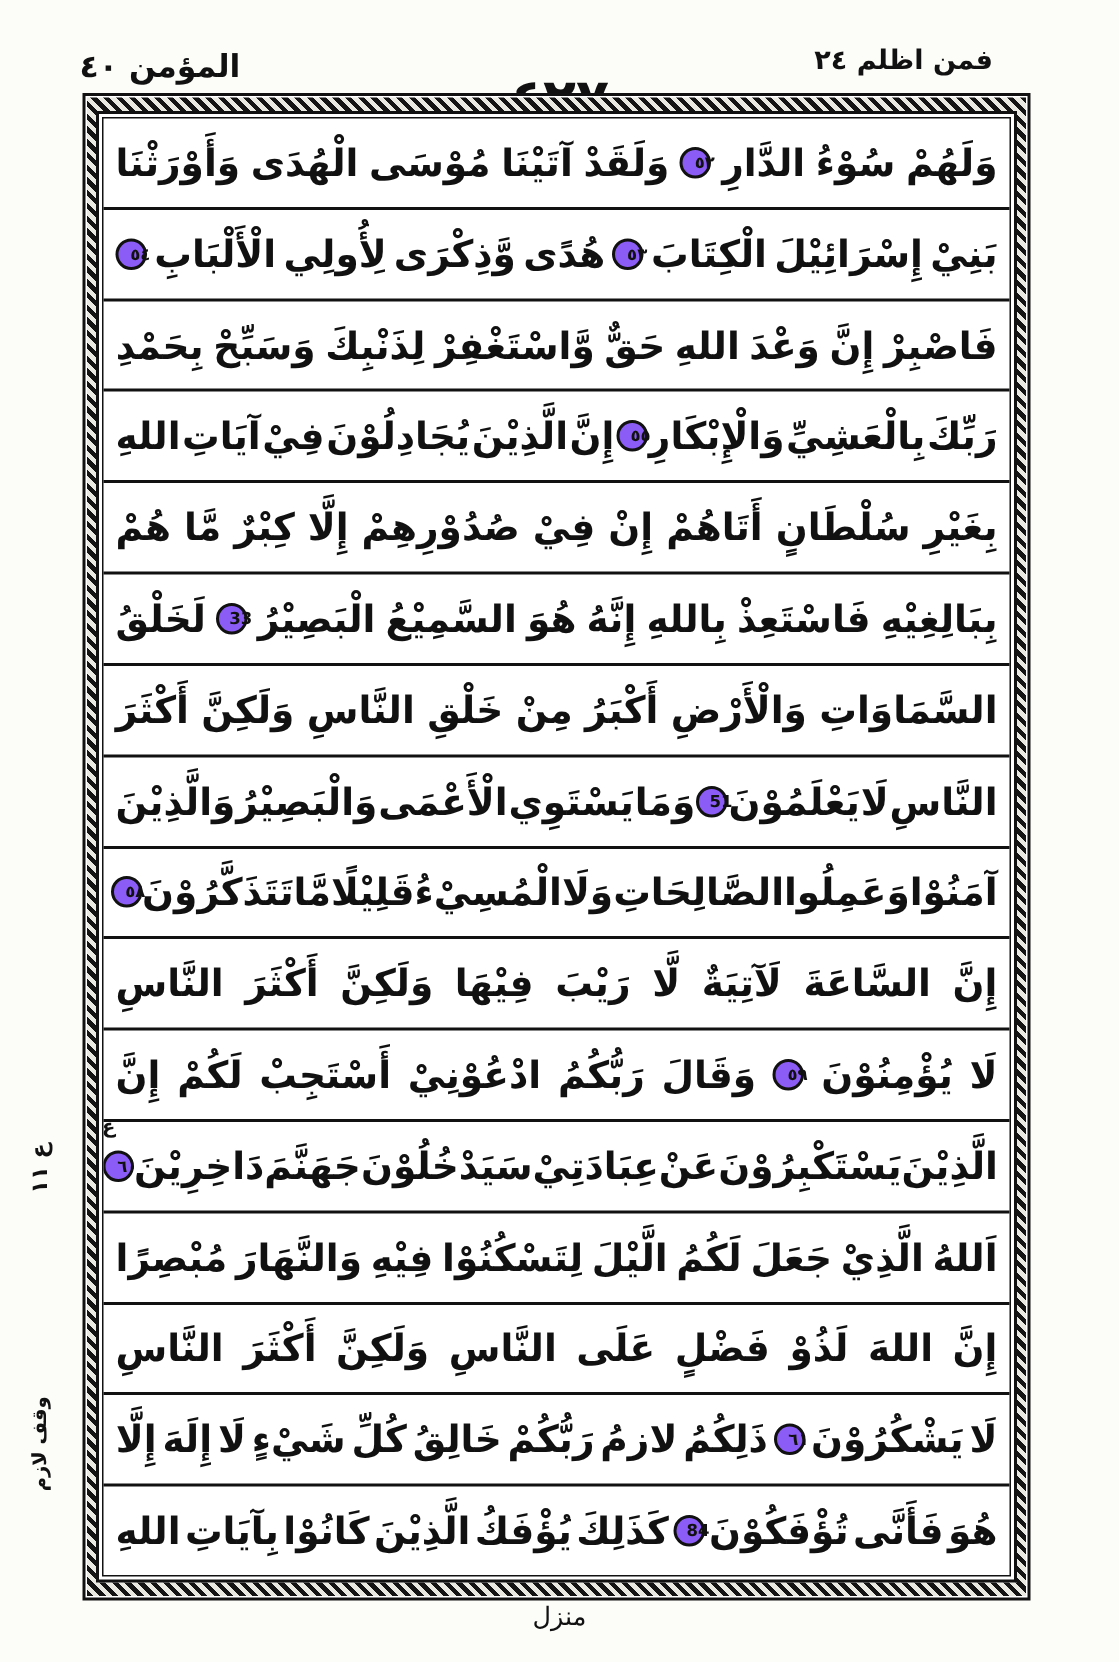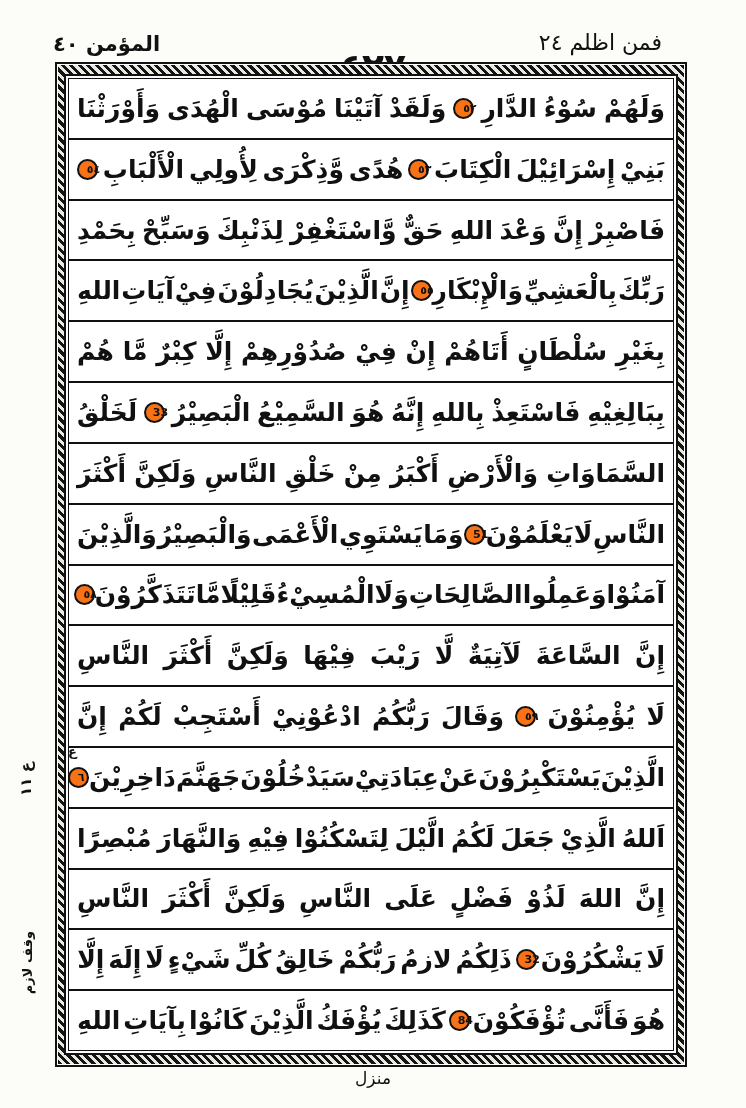--- a/index.html
+++ b/index.html
@@ -5,21 +5,21 @@
   html,body{margin:0;padding:0;}
   body{
     width:746px;height:1108px;position:relative;
     background:#fcfcf9;color:#111;
     font-family:"DejaVu Sans",sans-serif;
     overflow:hidden;
   }
   
   .hdr-juz{
     position:absolute;top:30px;right:84px;
-    font-size:22px;font-weight:normal;direction:rtl;
+    font-size:18px;font-weight:bold;direction:rtl;
   }
   .hdr-page{
     position:absolute;top:12px;left:0;right:0;text-align:center;
     font-size:36px;font-weight:bold;letter-spacing:2px;margin-top:34px;
   }
   .hdr-surah{
     position:absolute;top:32px;left:53px;
     font-size:21px;font-weight:bold;direction:rtl;
   }
   
@@ -49,21 +49,21 @@
     border-bottom:2px solid #111;
     font-size:25px;font-weight:bold;line-height:1;
     overflow:hidden;
   }
   .qline:last-child{border-bottom:none;}
   .qword{white-space:nowrap;}
   .ayah-circle{
     flex:0 0 auto;width:21px;height:21px;border:2px solid #111;border-radius:50%;
     display:flex;align-items:center;justify-content:center;
     font-size:11px;font-weight:bold;line-height:1;
-    box-sizing:border-box;background:#f97316;padding-left:12px;
+    box-sizing:border-box;background:#8b5cf6;padding-left:12px;
   }
   
   .ain-inline{
     position:absolute;left:68px;top:744px;
     font-size:13px;font-weight:bold;z-index:3;
   }
   .ruku-margin{
     position:absolute;left:6px;top:770px;width:40px;text-align:center;
     transform:rotate(-90deg);transform-origin:center;
     font-size:15px;font-weight:bold;white-space:nowrap;
@@ -240,21 +240,21 @@
             <span class="qword">فَضْلٍ</span>
             <span class="qword">عَلَى</span>
             <span class="qword">النَّاسِ</span>
             <span class="qword">وَلَكِنَّ</span>
             <span class="qword">أَكْثَرَ</span>
             <span class="qword">النَّاسِ</span>
           </div>
           <div class="qline">
             <span class="qword">لَا</span>
             <span class="qword">يَشْكُرُوْنَ</span>
-            <span class="ayah-circle">32</span>
+            <span class="ayah-circle">٦١</span>
             <span class="qword">ذَلِكُمُ</span>
             <span class="qword">لازمُ</span>
             <span class="qword">رَبُّكُمْ</span>
             <span class="qword">خَالِقُ</span>
             <span class="qword">كُلِّ</span>
             <span class="qword">شَيْءٍ</span>
             <span class="qword">لَا</span>
             <span class="qword">إِلَهَ</span>
             <span class="qword">إِلَّا</span>
           </div>

